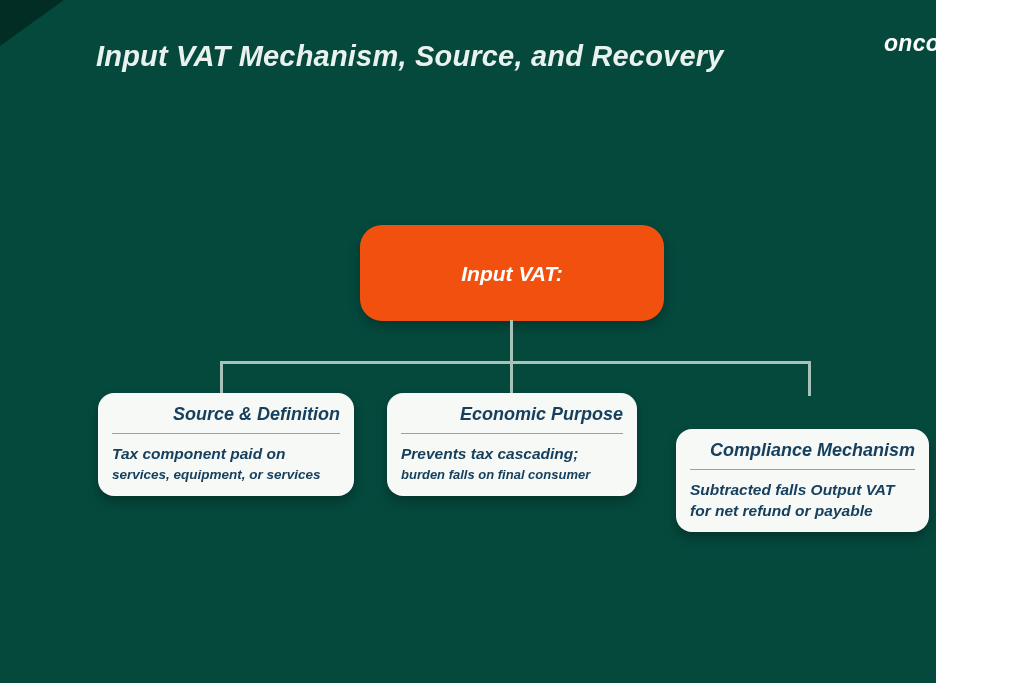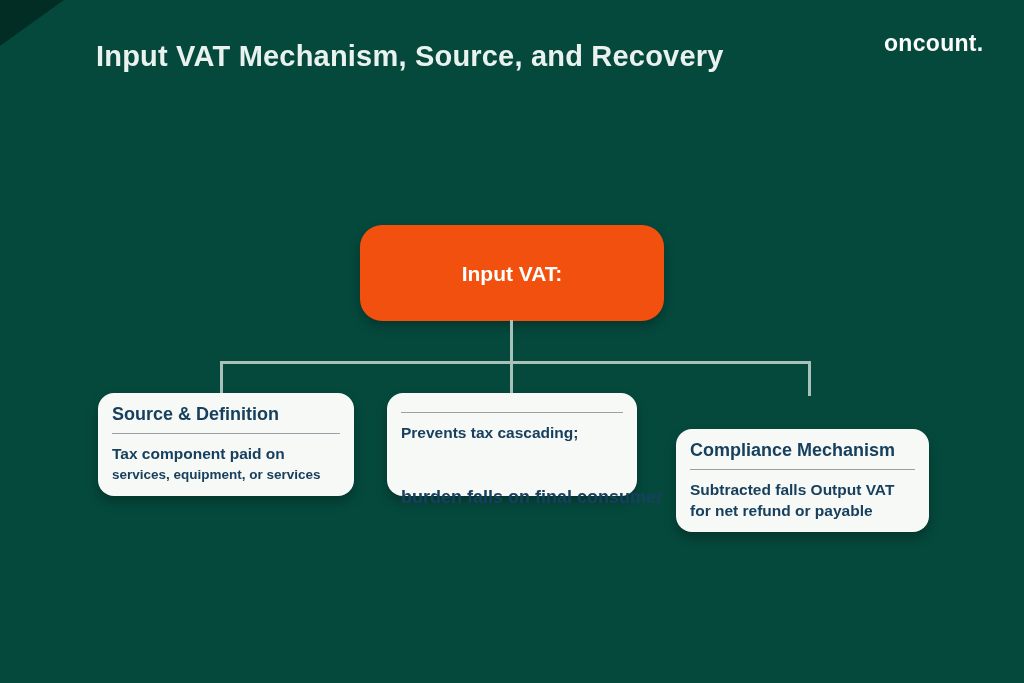--- a/index.html
+++ b/index.html
@@ -1,21 +1,22 @@
 <!DOCTYPE html>
 <html><head>
 <meta charset="utf-8">
 <style>
   html,body { margin:0; padding:0; }
   .canvas {
     position:relative;
-    width:1024px; height:683px;
+    width:936px; height:683px;
     background:var(--bg, #05493D);
     font-family:"Liberation Sans", sans-serif;
     overflow:hidden;
+    font-style:italic;
   }
   .corner-shade {
     position:absolute; top:0; left:0;
     width:0; height:0;
     border-top:46px solid rgba(0,10,8,0.45);
     border-right:64px solid transparent;
   }
   .page-title {
     position:absolute; left:96px; top:40px;
     font-size:29px; font-weight:bold;
@@ -55,37 +56,37 @@
     background:var(--node-bg, #F7F9F7);
     border-radius:16px;
     box-shadow:0 6px 12px rgba(0,0,0,0.28);
     box-sizing:border-box;
     padding:11px 14px 0 14px;
   }
   .node-1 { left:98px;  width:256px; }
   .node-2 { left:387px; width:250px; }
   .node-3 { left:676px; width:253px;margin-top:36px; }
   .node-title {
-    text-align:left;
+    text-align:right;
     font-size:18px; font-weight:bold;
     color:var(--node-text, #17405E);
     white-space:nowrap;
   }
   .node-divider {
     height:1px; background:#99A1A6;
     margin:8px 0 9px 0;
   }
   .node-body {
     font-size:15.5px; font-weight:bold;
     color:var(--node-text, #1B3F58);
     line-height:21px;
   }
   .body-line { display:block; white-space:nowrap; }
   .node-1 .line2 { font-size:13.5px; }
-  .node-2 .line2 { font-size:18px;margin-top:44px; }
+  .node-2 .line2 { font-size:13px; }
 </style>
 </head>
 <body>
 
 <div class="canvas" style="--bg: #05493D; --accent: #F2500F; --node-bg: #F7F9F7; --node-text: #17405E; --connector: #A8C2B9; --title-text: #E9F2EE;">
 
   <div class="corner-shade"></div>
 
   <div class="page-title">Input VAT Mechanism, Source, and Recovery</div>
 
@@ -104,20 +105,21 @@
   <div class="node node-1">
     <div class="node-title">Source &amp; Definition</div>
     <div class="node-divider"></div>
     <div class="node-body">
       <span class="body-line line1">Tax component paid on</span>
       <span class="body-line line2">services, equipment, or services</span>
     </div>
   </div>
 
   <div class="node node-2">
+    <div class="node-title">Economic Purpose</div>
     <div class="node-divider"></div>
     <div class="node-body">
       <span class="body-line line1">Prevents tax cascading;</span>
       <span class="body-line line2">burden falls on final consumer</span>
     </div>
   </div>
 
   <div class="node node-3">
     <div class="node-title">Compliance Mechanism</div>
     <div class="node-divider"></div>

